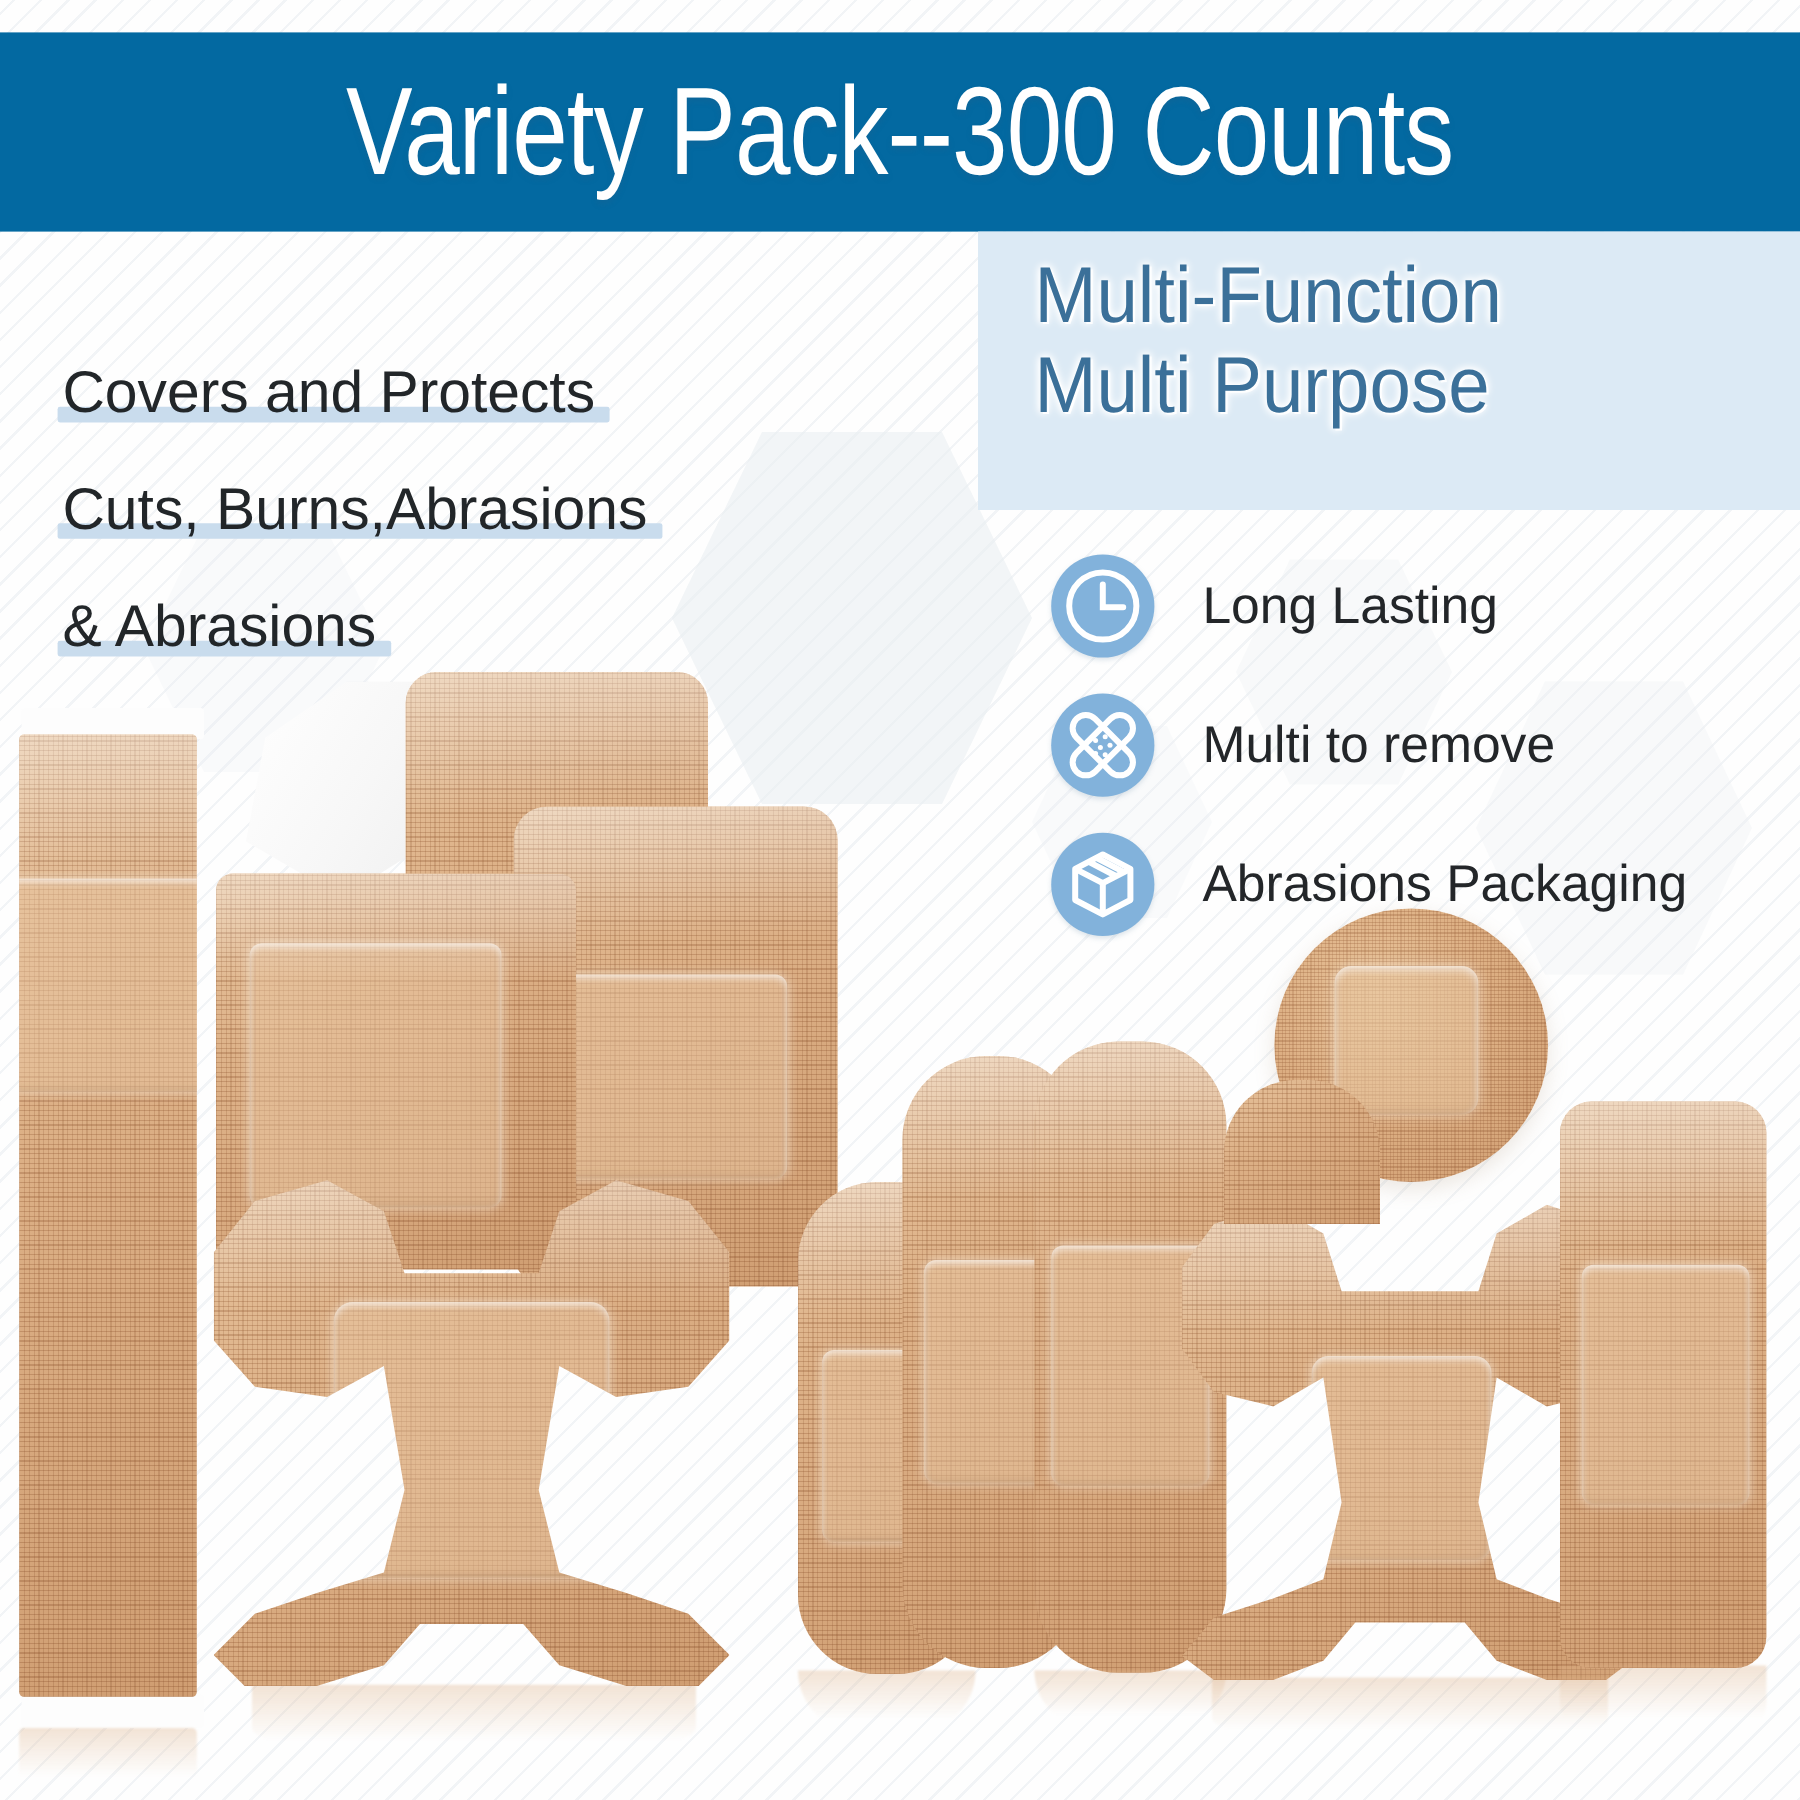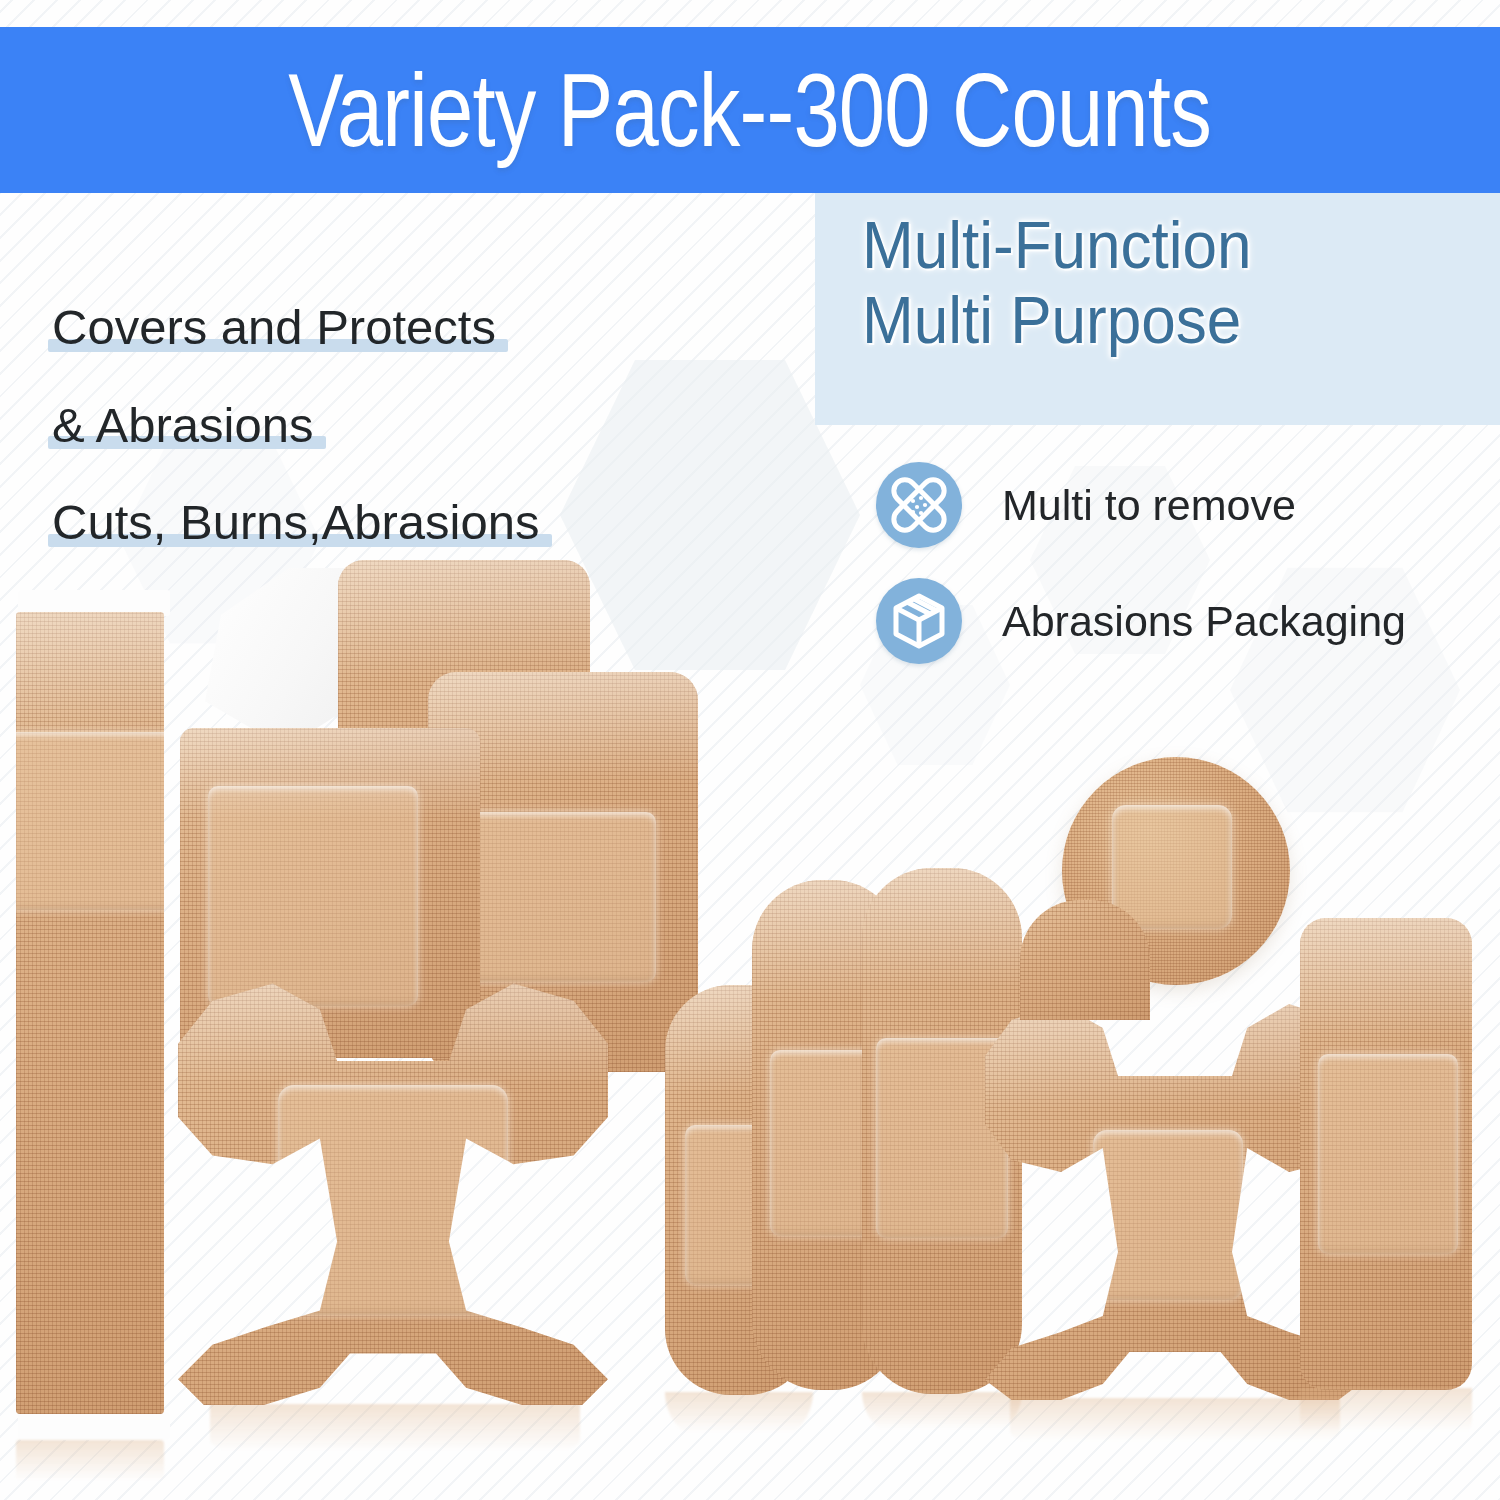--- a/index.html
+++ b/index.html
@@ -21,21 +21,21 @@
   }
   .hexshape{
     clip-path:polygon(25% 3%,75% 3%,100% 50%,75% 97%,25% 97%,0% 50%);
     background:rgba(234,238,242,.6);
     position:absolute;
   }
 
   
   #banner{
     position:absolute;left:0;top:27px;width:1500px;height:166px;
-    background:#3b82f6;
+    background:#0369a1;
     display:flex;align-items:center;justify-content:center;
   }
   #banner-title{
     color:#ffffff;
     font-size:104px;
     line-height:1;
     font-weight:400;
     letter-spacing:-1px;
     transform:scaleX(.80);
     transform-origin:center center;
@@ -168,26 +168,35 @@
   </div>
 
   <div id="right-panel"></div>
   <div id="right-heading">
     <span>Multi-Function</span>
     <span class="l2">Multi Purpose</span>
   </div>
 
   <div id="left-copy">
     <div class="row"><span class="line"><span class="hl"></span><span>Covers and Protects</span></span></div>
+    <div class="row"><span class="line"><span class="hl"></span><span>Cuts, Burns,Abrasions</span></span></div>
     <div class="row"><span class="line"><span class="hl"></span><span>&amp; Abrasions</span></span></div>
-    <div class="row"><span class="line"><span class="hl"></span><span>Cuts, Burns,Abrasions</span></span></div>
   </div>
 
   <div id="features">
 
+    <div class="feature">
+      <div class="fico">
+        <svg viewBox="0 0 86 86" aria-hidden="true">
+          <circle cx="43" cy="43" r="28" fill="none" stroke="#ffffff" stroke-width="5"></circle>
+          <path d="M43 25 L43 44 L60 44" fill="none" stroke="#ffffff" stroke-width="5" stroke-linecap="round"></path>
+        </svg>
+      </div>
+      <div class="flabel">Long Lasting</div>
+    </div>
 
     <div class="feature">
       <div class="fico">
         <svg viewBox="0 0 86 86" aria-hidden="true">
           <g fill="none" stroke="#ffffff" stroke-width="5">
             <rect x="12" y="32" width="62" height="22" rx="11" transform="rotate(45 43 43)"></rect>
             <rect x="12" y="32" width="62" height="22" rx="11" transform="rotate(-45 43 43)"></rect>
           </g>
           <g fill="#ffffff">
             <circle cx="37" cy="39" r="2.1"></circle>

